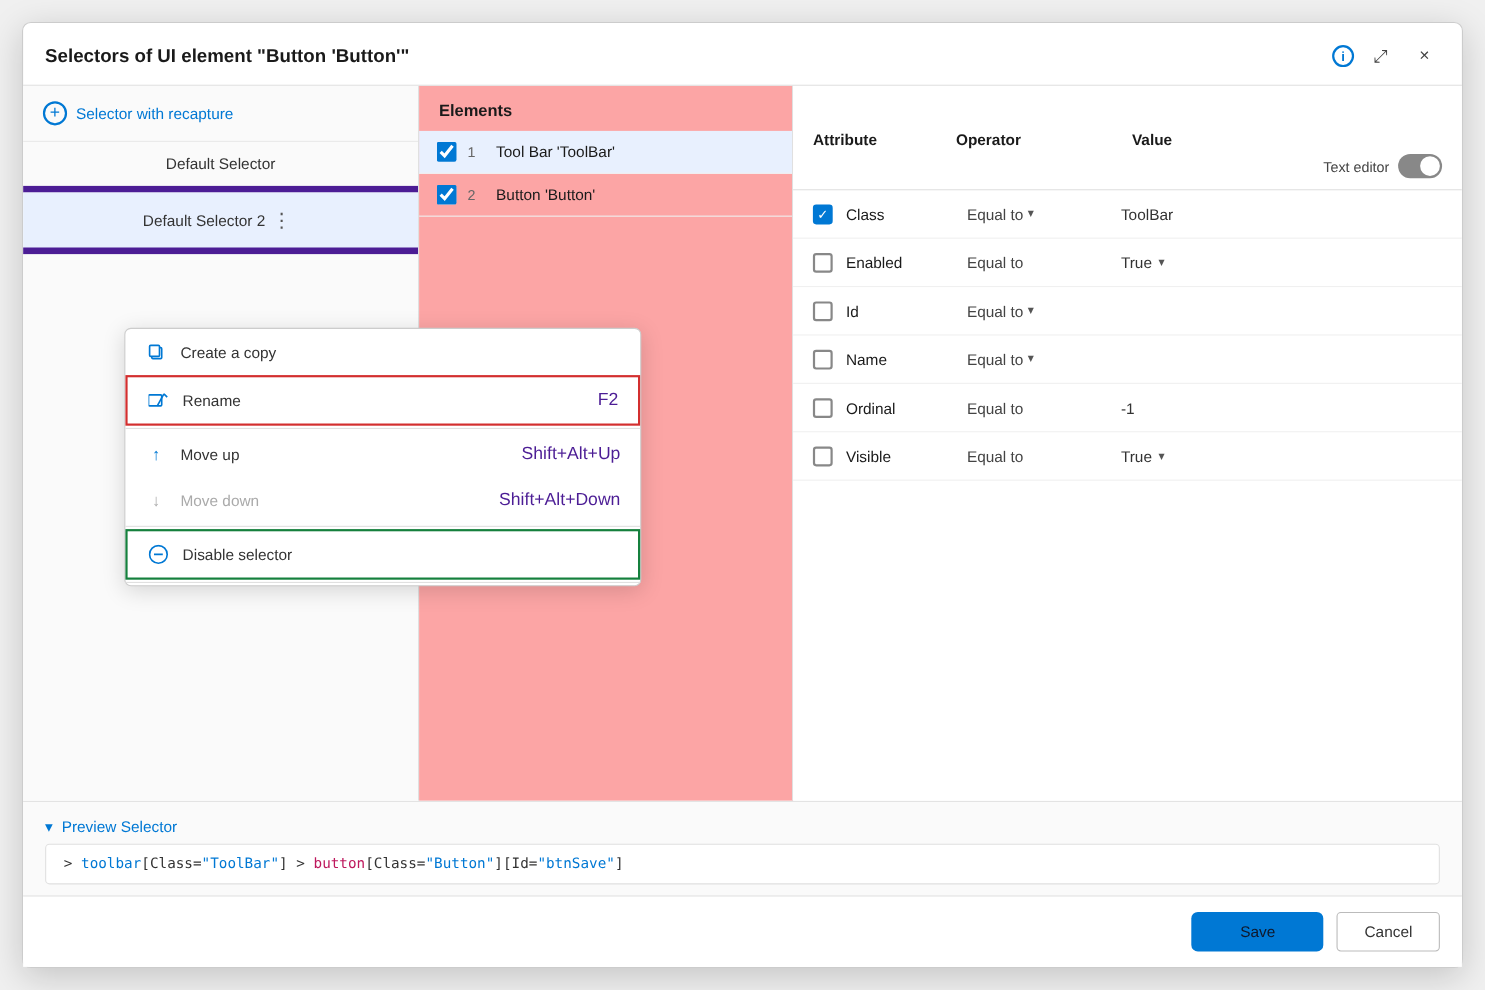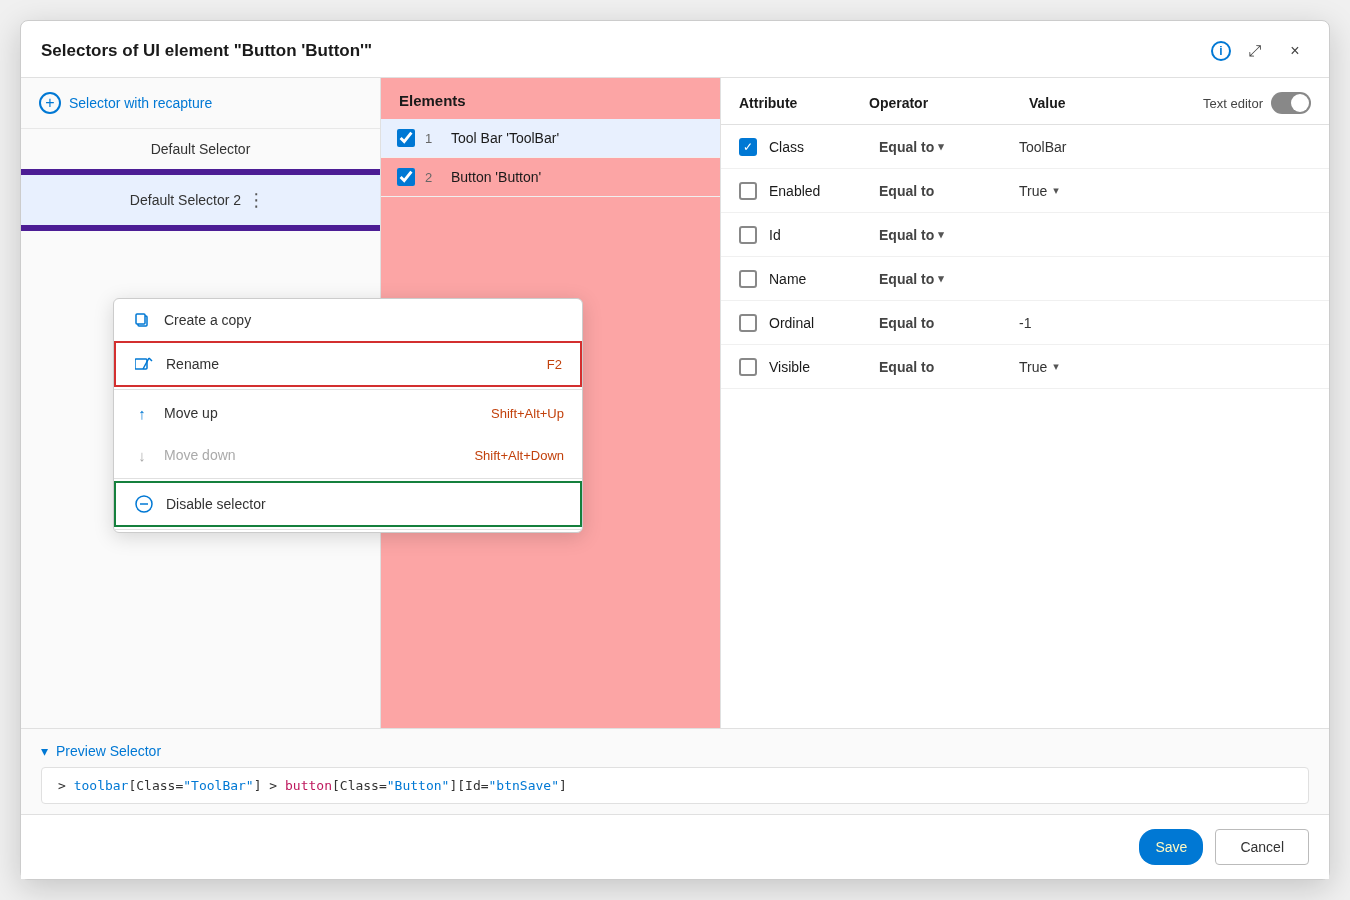--- a/index.html
+++ b/index.html
@@ -137,22 +137,22 @@
       align-items: center;
       padding: 11px 18px;
       cursor: pointer;
       gap: 12px;
       color: #333;
       font-size: 14px;
     }
     .ctx-item.disabled-item { color: #aaa; }
     .ctx-item .shortcut {
       margin-left: auto;
-      color: #c2410c;
-      font-size: 13px;
+      color: #4c1d95;
+      font-size: 16px;
     }
     .ctx-item .ctx-icon {
       width: 20px; height: 20px;
       display: flex;
       align-items: center;
       justify-content: center;
       color: #0078d4;
       font-size: 15px;
     }
     .ctx-item.disabled-item .ctx-icon { color: #aaa; }
@@ -218,20 +218,21 @@
     }
     .col-attribute { width: 130px; }
     .col-operator { width: 160px; }
     .col-value { flex: 1; }
     .text-editor-row {
       display: flex;
       align-items: center;
       gap: 8px;
       color: #444;
       font-size: 13px;
+      margin-top: 48px;
     }
     .toggle-switch {
       width: 40px; height: 22px;
       background: #888;
       border-radius: 11px;
       position: relative;
       cursor: pointer;
     }
     .toggle-switch .knob {
       width: 18px; height: 18px;
@@ -241,21 +242,21 @@
       top: 2px; right: 2px;
     }
     .attr-row {
       display: flex;
       align-items: center;
       padding: 10px 18px;
       border-bottom: 1px solid #f0f0f0;
       min-height: 44px;
     }
     .attr-name { width: 110px; color: #1a1a1a; }
-    .attr-operator { width: 140px; color: #444; display: flex; align-items: center; gap: 4px; font-weight: bold; }
+    .attr-operator { width: 140px; color: #444; display: flex; gap: 4px; }
     .attr-value { flex: 1; color: #333; display: flex; align-items: center; gap: 6px; }
     .chevron-down {
       font-size: 11px;
       color: #555;
     }
     
     .preview-area {
       border-top: 1px solid #e0e0e0;
       padding: 14px 20px 10px 20px;
       background: #fafafa;
@@ -283,24 +284,24 @@
     .dialog-footer {
       display: flex;
       justify-content: flex-end;
       gap: 12px;
       padding: 14px 20px;
       border-top: 1px solid #e0e0e0;
       background: #fff;
     }
     .btn-save {
       background: #0078d4;
-      color: #fef9c3;
+      color: #0f172a;
       border: none;
-      border-radius: 16px;
-      padding: 9px 16px;
+      border-radius: 6px;
+      padding: 9px 44px;
       font-size: 14px;
       font-weight: 500;
       cursor: pointer;
     }
     .btn-cancel {
       background: #fff;
       color: #333;
       border: 1px solid #bbb;
       border-radius: 4px;
       padding: 9px 24px;

